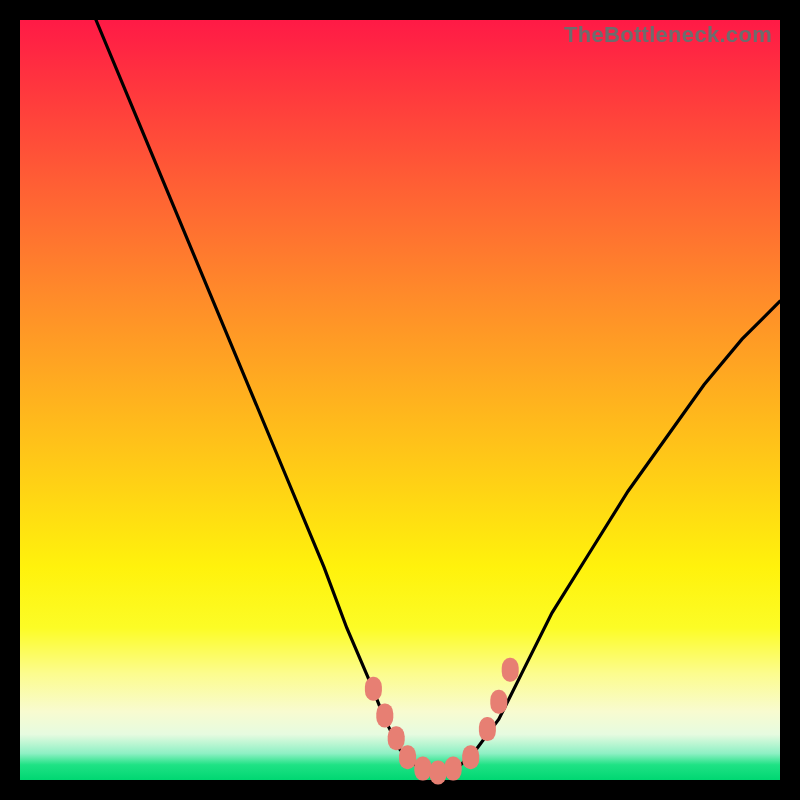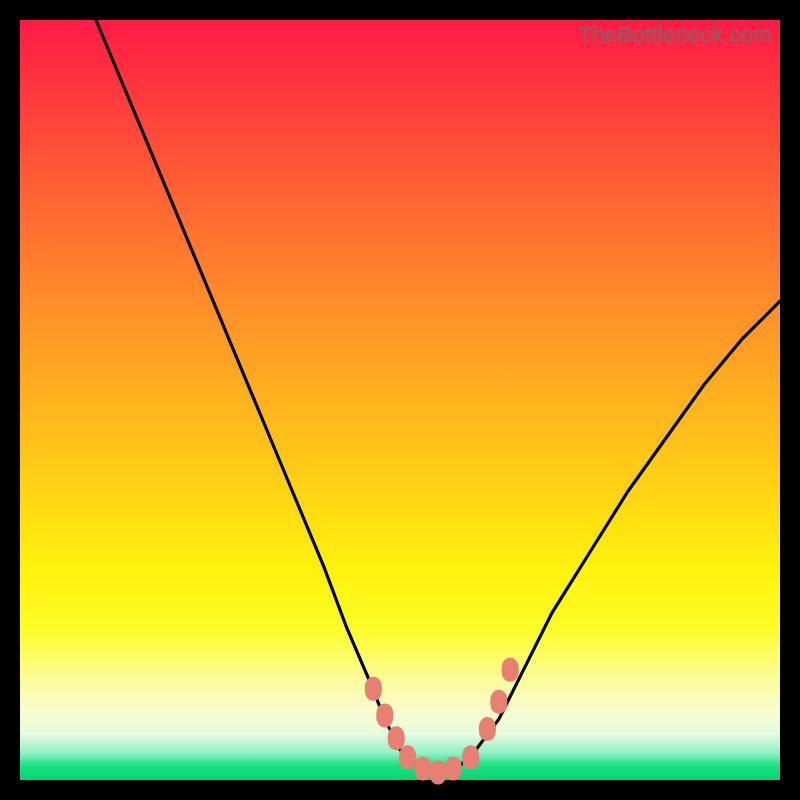--- a/index.html
+++ b/index.html
@@ -40,21 +40,21 @@
       #1fe285 98%,
       #00d772 100%
     );
   }
   .watermark {
     position: absolute;
     top: 2px;
     right: 8px;
     color: #6d6d6d;
     font-size: 22px;
-    font-weight: 400;
+    font-weight: 700;
     letter-spacing: 0.3px;
     user-select: none;
   }
   svg.curve {
     position: absolute;
     left: 0; top: 0;
     width: 760px; height: 760px;
     overflow: visible;
   }
   .curve path.line {

